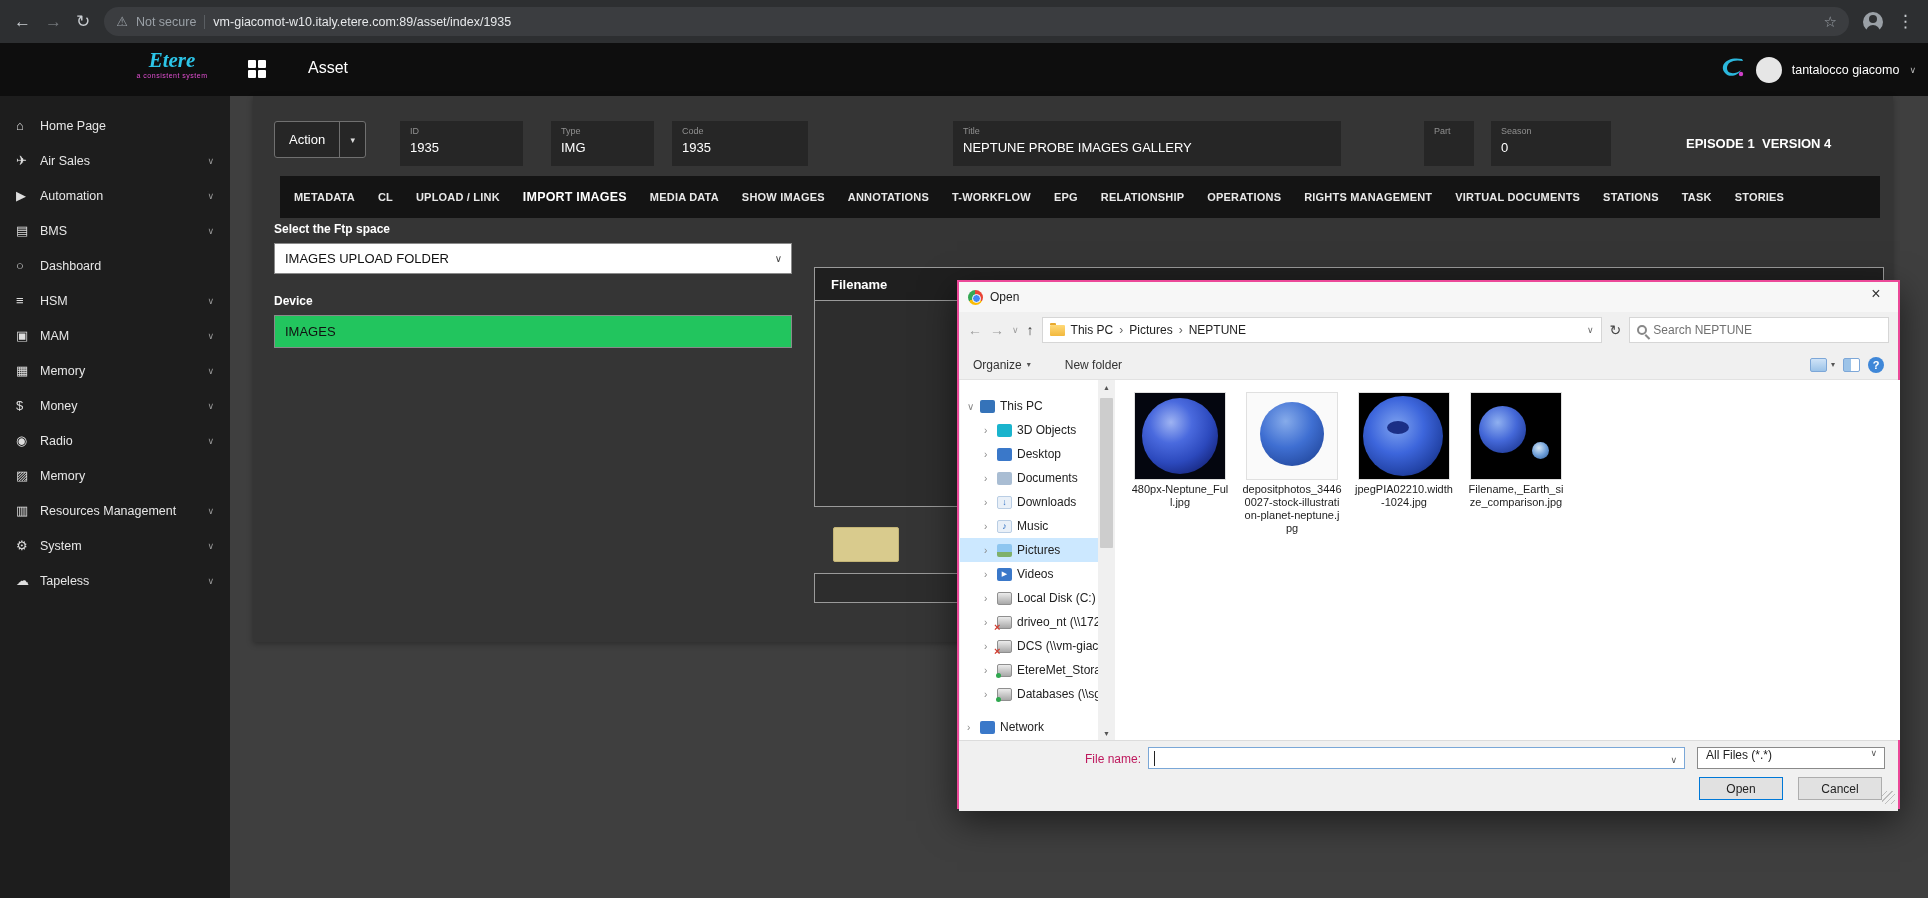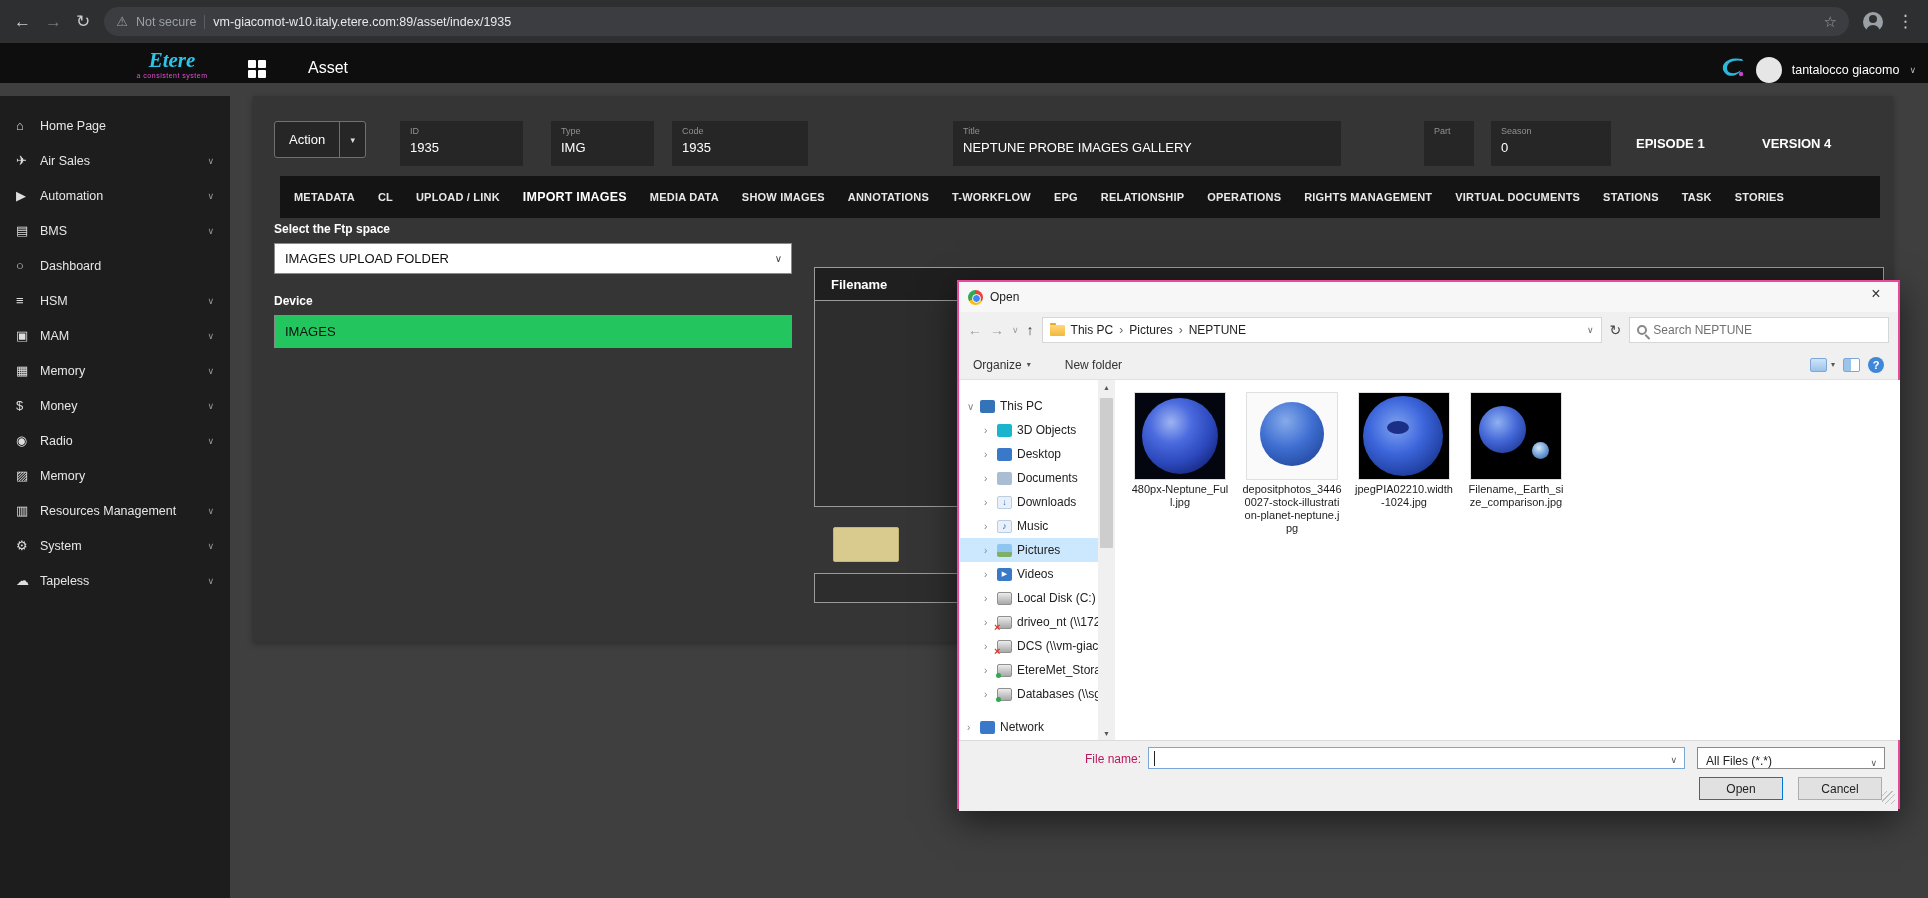--- a/index.html
+++ b/index.html
@@ -14,21 +14,21 @@
   .omni-sep{width:1px;height:14px;background:#5a5e62}
   .warn{font-size:13px;color:#9aa0a6}
   .url{color:#e6e8ea}
   .sp{flex:1}
   .star{color:#9aa0a6;font-size:15px;cursor:pointer}
   .person{width:20px;height:20px;border-radius:50%;background:#9aa0a6;position:relative;cursor:pointer}
   .person::before{content:"";position:absolute;left:6px;top:3px;width:8px;height:8px;border-radius:50%;background:#2d2f31}
   .person::after{content:"";position:absolute;left:3px;top:13px;width:14px;height:7px;border-radius:7px 7px 0 0;background:#2d2f31}
 
   
-  #app-topbar{position:absolute;left:0;top:43px;width:100%;height:40px;background:#0e0e0e}
+  #app-topbar{position:absolute;left:0;top:43px;width:100%;height:53px;background:#0e0e0e}
   .brand{position:absolute;left:112px;top:5px;width:120px;text-align:center;color:#2cc5e8;font-size:21px;font-style:italic;font-weight:bold;font-family:"Liberation Serif",serif}
   .brand .tagline{display:block;font-size:7px;color:#e24fd2;font-style:normal;font-weight:normal;font-family:"Liberation Sans",sans-serif;letter-spacing:.5px;margin-top:-1px}
   .grid-ic{position:absolute;left:248px;top:17px;width:20px;height:20px;display:grid;grid-template-columns:8px 8px;grid-template-rows:8px 8px;gap:2px;cursor:pointer}
   .grid-ic i{background:#fff;border-radius:1px}
   .app-title{position:absolute;left:308px;top:16px;color:#fff;font-size:16px}
   .tb-right{position:absolute;right:12px;top:0;height:53px;display:flex;align-items:center;gap:10px}
   .avatar{width:26px;height:26px;border-radius:50%;background:#e6e6e6}
   .user-name{color:#fff;font-size:12.5px;cursor:pointer}
   .user-caret{color:#bbb;font-size:9px}
 
@@ -47,21 +47,21 @@
   .fbox{position:absolute;top:25px;height:45px;background:#262626;padding:5px 10px 0}
   .flab{font-size:9px;color:#909090}
   .fval{font-size:13px;color:#fff;margin-top:4px;white-space:nowrap}
   #f-id{left:147px;width:123px}
   #f-type{left:298px;width:103px}
   #f-code{left:419px;width:136px}
   #f-title{left:700px;width:388px}
   #f-part{left:1171px;width:50px}
   #f-season{left:1238px;width:120px}
   .hdr-text{position:absolute;top:40px;color:#fff;font-size:13px;font-weight:bold;white-space:nowrap}
-  #episode{left:1383px}
+  #episode{left:1433px}
   #version{left:1509px}
   .tab-bar{position:absolute;left:27px;top:80px;width:1600px;height:42px;background:#141414;display:flex;align-items:center;padding:0 14px;gap:23px;overflow:hidden}
   .tab{color:#e8e8e8;font-size:11px;font-weight:bold;white-space:nowrap;letter-spacing:.2px;cursor:pointer}
   .tab.active{color:#fff;font-size:12.5px}
   .ftp-label{position:absolute;left:21px;top:126px;color:#fff;font-size:12px;font-weight:bold}
   .ftp-select{position:absolute;left:21px;top:147px;width:518px;height:31px;background:#fff;border:1px solid #8a8a8a;display:flex;align-items:center;padding:0 10px;font-size:13px;color:#111;cursor:pointer}
   .ftp-caret{position:absolute;right:9px;font-size:10px;color:#444}
   .dev-label{position:absolute;left:21px;top:198px;color:#fff;font-size:12px;font-weight:bold}
   .dev-input{position:absolute;left:21px;top:219px;width:518px;height:33px;background:#22c55e;border:1px solid #8a8a8a;font-size:13px;color:#111;padding:0 10px;font-family:inherit}
   .fn-table{position:absolute;left:561px;top:171px;width:1070px;height:240px;border:1px solid #9a9a9a;background:#2d2d2d}
@@ -136,21 +136,21 @@
   .thumb-2::before{content:"";position:absolute;left:28px;top:28px;width:22px;height:13px;border-radius:50%;background:#1b2f86;z-index:2}
   .thumb-3{background:#000}
   .thumb-3::before{content:"";position:absolute;left:8px;top:13px;width:47px;height:47px;border-radius:50%;background:radial-gradient(circle at 40% 35%,#8fb0f0 0%,#4468d8 45%,#233f9e 80%)}
   .thumb-3::after{content:"";position:absolute;left:61px;top:49px;width:17px;height:17px;border-radius:50%;background:radial-gradient(circle at 40% 35%,#d5e6f3 0%,#6f9fd8 50%,#3a6aa8 90%)}
   .file-label{margin-top:4px;font-size:11px;line-height:1.18;text-align:center;color:#1d1d1d;word-break:break-all}
   .dlg-footer{position:absolute;left:0;top:458px;width:100%;height:71px;background:#f0f0f0;border-top:1px solid #dcdcdc}
   .fnm-label{position:absolute;left:88px;top:9px;width:94px;text-align:right;font-size:12px;color:#be185d;line-height:18px}
   .fname-input{position:absolute;left:189px;top:6px;width:537px;height:22px;background:#fff;border:1px solid #7aa7d7}
   .fname-caret{position:absolute;left:5px;top:3px;width:1px;height:15px;background:#222}
   .fname-combo-caret{position:absolute;right:7px;top:7px;font-size:9px;color:#555}
-  .ftype-combo{position:absolute;left:738px;top:6px;width:188px;height:22px;background:#fff;border:1px solid #8a8a8a;display:flex;align-items:flex-end;padding:0 8px;font-size:12px;color:#222;cursor:pointer}
+  .ftype-combo{position:absolute;left:738px;top:6px;width:188px;height:22px;background:#fff;border:1px solid #8a8a8a;display:flex;align-items:flex-start;padding:0 8px;font-size:12px;color:#222;cursor:pointer}
   .ftype-caret{position:absolute;right:7px;font-size:9px;color:#555}
   .btn{position:absolute;top:36px;width:84px;height:23px;background:#e1e1e1;border:1px solid #adadad;font-size:12px;color:#222;display:flex;align-items:center;justify-content:center;cursor:pointer}
   .btn-open{left:740px;border-color:#0078d7}
   .btn-cancel{left:839px}
   .grip{position:absolute;right:3px;bottom:3px;width:13px;height:13px;background:repeating-linear-gradient(135deg,transparent 0 3px,#bdbdbd 3px 4px)}
 </style>
 </head>
 <body>
 
 <div id="app">

